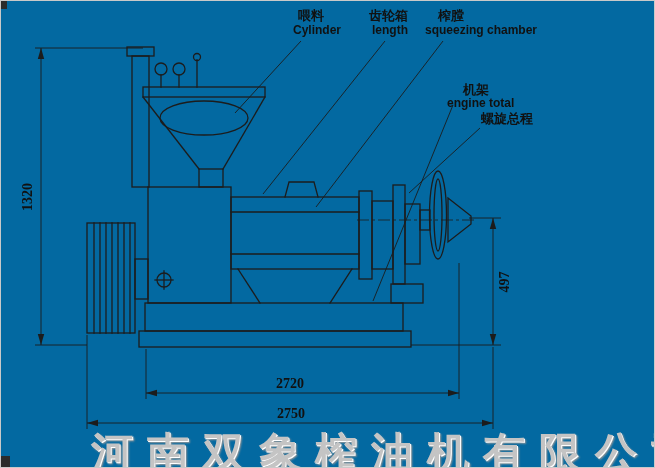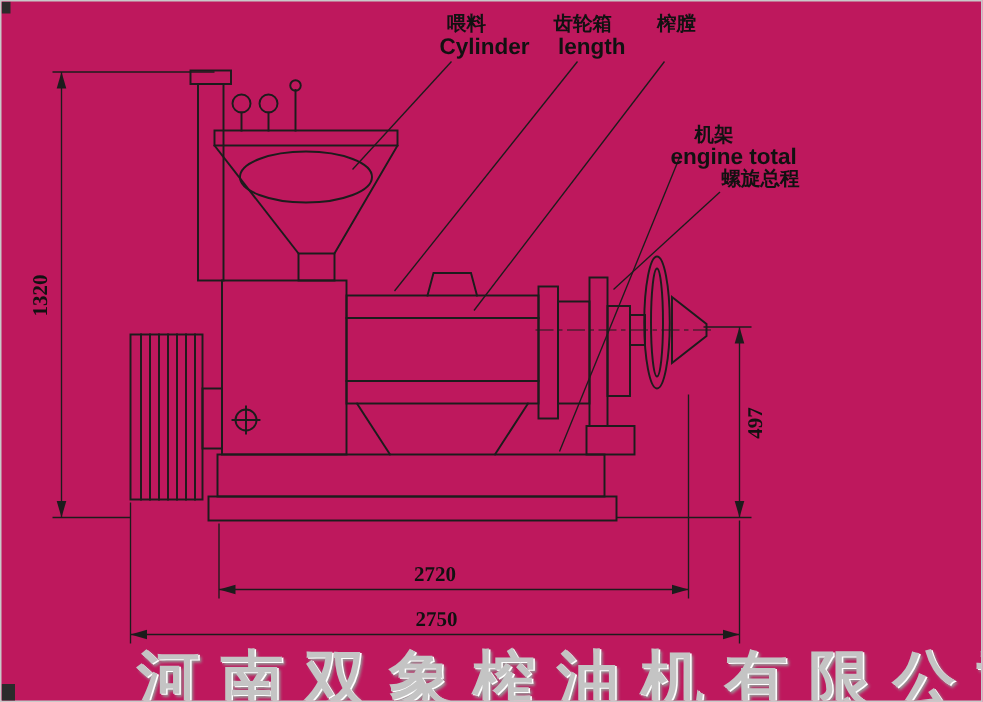--- a/index.html
+++ b/index.html
@@ -3,32 +3,32 @@
 <meta charset="utf-8">
 <style>
   :root{
     --line-color:#1c1c1c;
     --watermark-color:#c4c4c4;
   }
   html,body{margin:0;padding:0;background:#ffffff;}
   .stage{
     position:relative;
     width:655px;height:468px;
-    background:#be185d;
+    background:#0369a1;
     box-sizing:border-box;
     border:1px solid #c9c9c9;
     overflow:hidden;
     font-family:"Liberation Sans",sans-serif;
   }
   svg.drawing{position:absolute;left:0;top:0;width:655px;height:468px;}
   .ink{stroke:var(--line-color);}
   .ink-fill{fill:var(--line-color);stroke:none;}
   .lbl{position:absolute;color:#111;white-space:nowrap;line-height:1.1;}
   .zh{font-weight:bold;font-size:13px;}
-  .en{font-weight:bold;font-size:15px;text-align:right;}
+  .en{font-weight:bold;font-size:12px;text-align:right;}
   .dim{
     position:absolute;
     transform:translate(-50%,-50%);
     font-family:"Liberation Serif",serif;
     font-weight:bold;font-size:14px;color:#111;
     white-space:nowrap;
   }
   .dim.rot{transform:translate(-50%,-50%) rotate(-90deg);}
   .watermark{
     position:absolute;
@@ -149,20 +149,21 @@
     </g>
   </svg>
 
   <div class="lbl zh" style="left:297px;top:8px">喂料</div>
   <div class="lbl en" style="left:292px;top:23px">Cylinder</div>
 
   <div class="lbl zh" style="left:368px;top:8px">齿轮箱</div>
   <div class="lbl en" style="left:371px;top:23px">length</div>
 
   <div class="lbl zh" style="left:437px;top:8px">榨膛</div>
+  <div class="lbl en" style="left:424px;top:23px">squeezing chamber</div>
 
   <div class="lbl zh" style="left:462px;top:82px">机架</div>
   <div class="lbl en" style="left:446px;top:96px">engine total</div>
 
   <div class="lbl zh" style="left:480px;top:111px">螺旋总程</div>
 
   <div class="dim rot" style="left:27px;top:196px">1320</div>
   <div class="dim rot" style="left:504px;top:281px">497</div>
   <div class="dim" style="left:289px;top:383px">2720</div>
   <div class="dim" style="left:290px;top:413px">2750</div>

